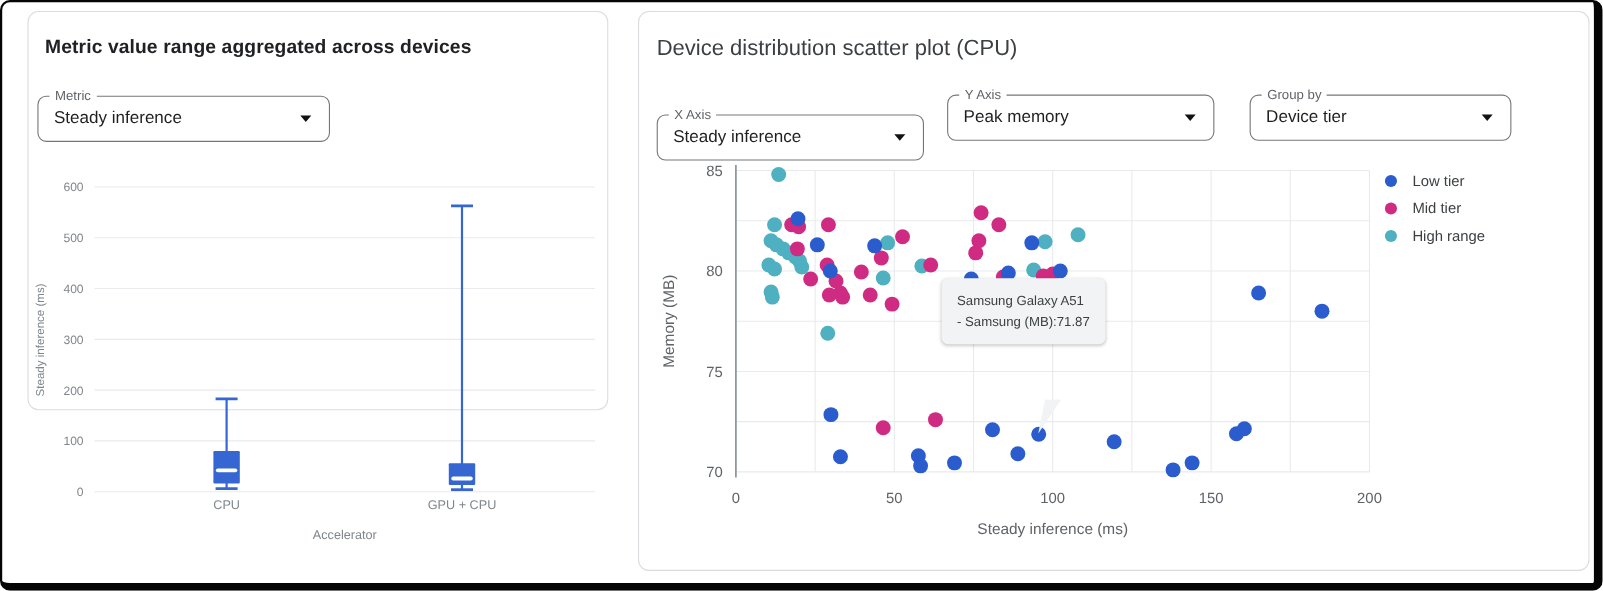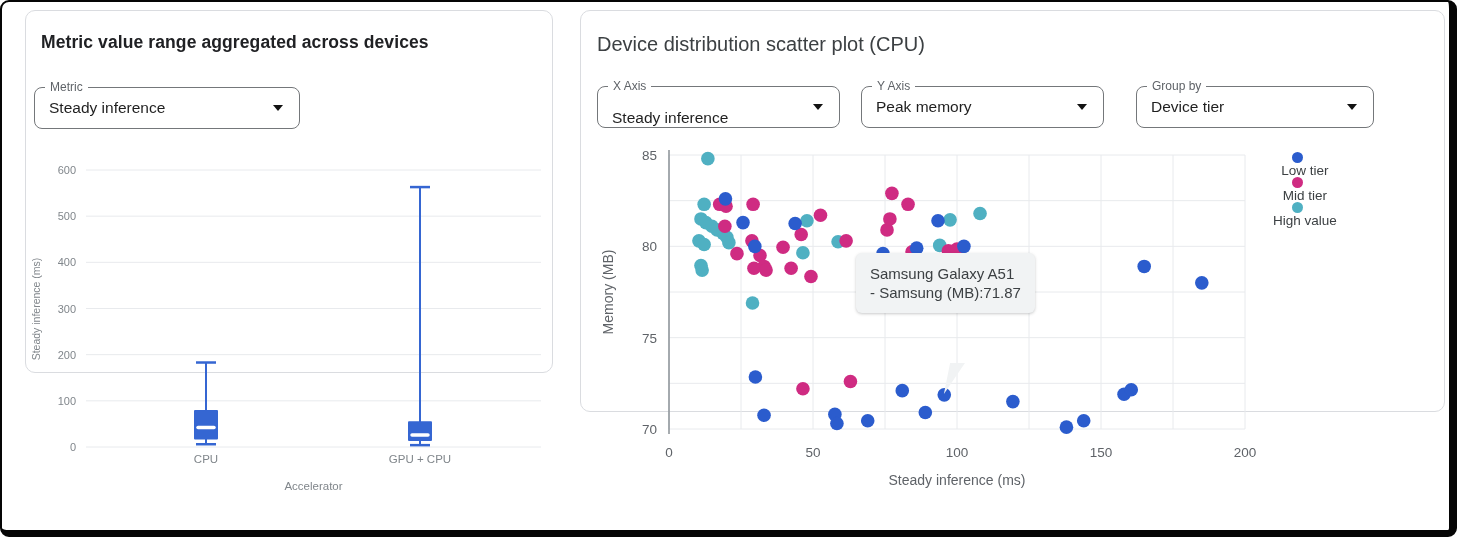--- a/index.html
+++ b/index.html
@@ -11,21 +11,21 @@
     position:absolute;inset:0;box-sizing:border-box;border-radius:9px;
     border-top:2px solid #050505;border-left:2px solid #050505;
     border-right:8px solid #050505;border-bottom:7px solid #050505;
     pointer-events:none;z-index:60;
   }
   .card{
     position:absolute;background:#fff;border:1px solid #dadce0;border-radius:10px;
     box-sizing:border-box;
   }
   .left-card{left:25px;top:10px;width:528px;height:363px;}
-  .right-card{left:580px;top:10px;width:865px;height:402px;}
+  .right-card{left:580px;top:10px;width:865px;height:509px;}
   .card-title-left{
     position:absolute;left:15px;top:21px;font-size:17.5px;font-weight:700;
     color:#202124;letter-spacing:.1px;
   }
   .card-title-right{
     position:absolute;left:16px;top:22px;font-size:20px;font-weight:400;color:#3c4043;
   }
   .mselect{
     position:absolute;height:42px;border:1px solid #74777a;border-radius:8px;
     background:#fff;display:flex;align-items:center;padding:0 14px;box-sizing:border-box;
@@ -38,28 +38,28 @@
   .mselect .mvalue{font-size:15.5px;color:#1f1f1f;}
   .mselect .caret{
     position:absolute;right:16px;top:50%;margin-top:-3px;width:0;height:0;
     border-left:5.5px solid transparent;border-right:5.5px solid transparent;
     border-top:6.5px solid #121212;
   }
   .chart-svg{position:absolute;left:0;}
   #box-svg{top:135px;}
   #scatter-svg{top:130px;}
   .legend{position:absolute;left:678px;top:141px;}
-  .legend-row{display:flex;align-items:center;height:25px;flex-direction:column;}
+  .legend-row{display:flex;align-items:center;height:25px;}
   .legend-dot{width:11px;height:11px;border-radius:50%;flex:0 0 auto;}
   .legend-label{margin-left:14px;font-size:13.5px;color:#3c4043;}
   .tooltip{
     position:absolute;left:275px;top:242px;z-index:20;background:#f1f3f4;
     border-radius:6px;padding:11px 14px;white-space:nowrap;
     box-shadow:0 1px 3px rgba(60,64,67,.28);
-    font-size:15px;line-height:19px;color:#3c4043;
+    font-size:12px;line-height:19px;color:#3c4043;
   }
   .tooltip .tt-hint{margin-top:19px;}
   .tooltip-pointer{
     position:absolute;left:360px;top:352px;width:24px;height:31px;z-index:19;
     background:#f1f3f4;
     clip-path:polygon(12% 100%, 38% 0, 100% 0);
   }
 </style>
 </head>
 <body>
@@ -103,21 +103,21 @@
       <line x1="386" y1="288.99666666666667" x2="402" y2="288.99666666666667" stroke="#ffffff" stroke-width="3.5" stroke-linecap="round"></line>
       <text x="394" y="317" text-anchor="middle" font-size="11.5" fill="#80868b">GPU + CPU</text>
       <text x="287.5" y="344" text-anchor="middle" font-size="11.5" fill="#80868b">Accelerator</text>
       <text x="14" y="163" text-anchor="middle" font-size="10.5" fill="#80868b" transform="rotate(-90 14 163)">Steady inference (ms)</text>
     </svg>
 </div>
 
 <div class="card right-card">
   <div class="card-title-right">Device distribution scatter plot (CPU)</div>
 
-  <div class="mselect" style="left:16px;top:75px;width:243px;align-items:flex-end;">
+  <div class="mselect" style="left:16px;top:93px;width:243px;">
     <span class="mlabel">X Axis</span>
     <span class="mvalue">Steady inference</span>
     <span class="caret"></span>
   </div>
 
   <div class="mselect" style="left:280px;top:75px;width:243px;">
     <span class="mlabel">Y Axis</span>
     <span class="mvalue">Peak memory</span>
     <span class="caret"></span>
   </div>
@@ -231,21 +231,21 @@
     <div class="legend-row">
       <span class="legend-dot" style="background: rgb(43, 92, 205);"></span>
       <span class="legend-label">Low tier</span>
     </div>
     <div class="legend-row">
       <span class="legend-dot" style="background: rgb(207, 43, 130);"></span>
       <span class="legend-label">Mid tier</span>
     </div>
     <div class="legend-row">
       <span class="legend-dot" style="background: rgb(79, 176, 194);"></span>
-      <span class="legend-label">High value</span>
+      <span class="legend-label">High range</span>
     </div>
   </div>
 
   <div class="tooltip">
     <div>Samsung Galaxy A51</div>
     <div>- Samsung (MB):71.87</div>
   </div>
   <div class="tooltip-pointer"></div>
 </div>
 

